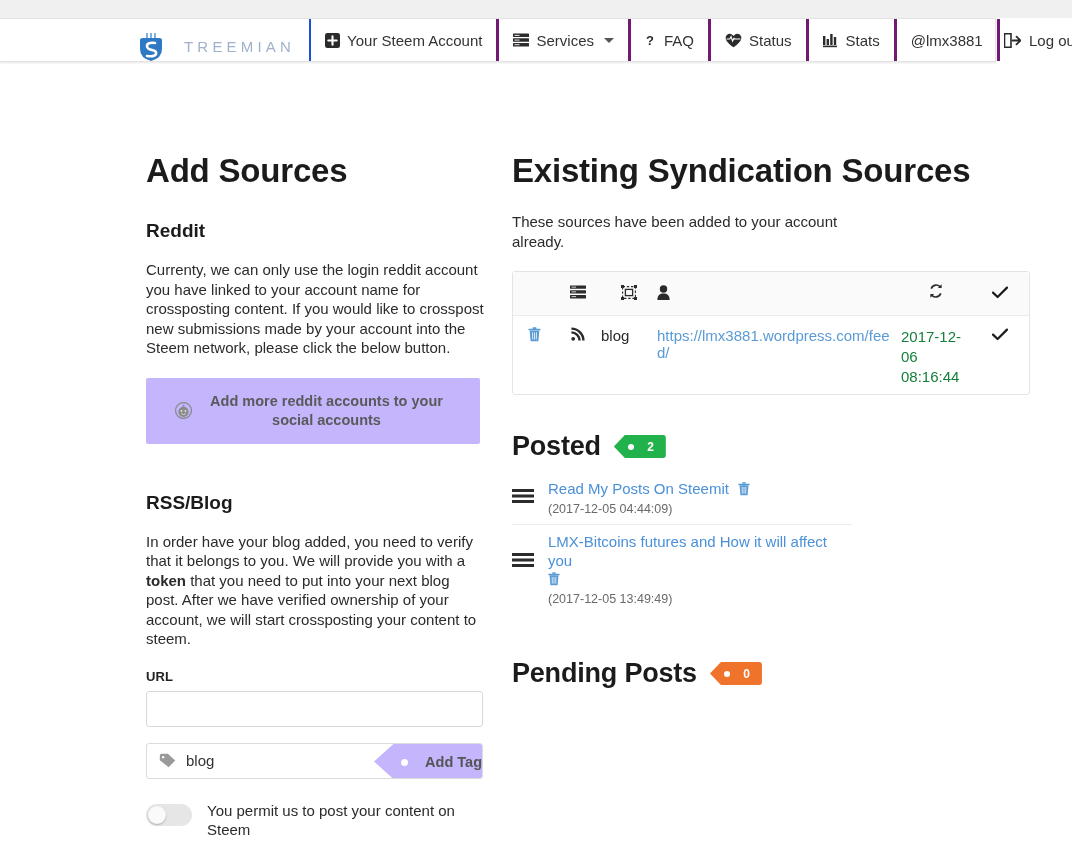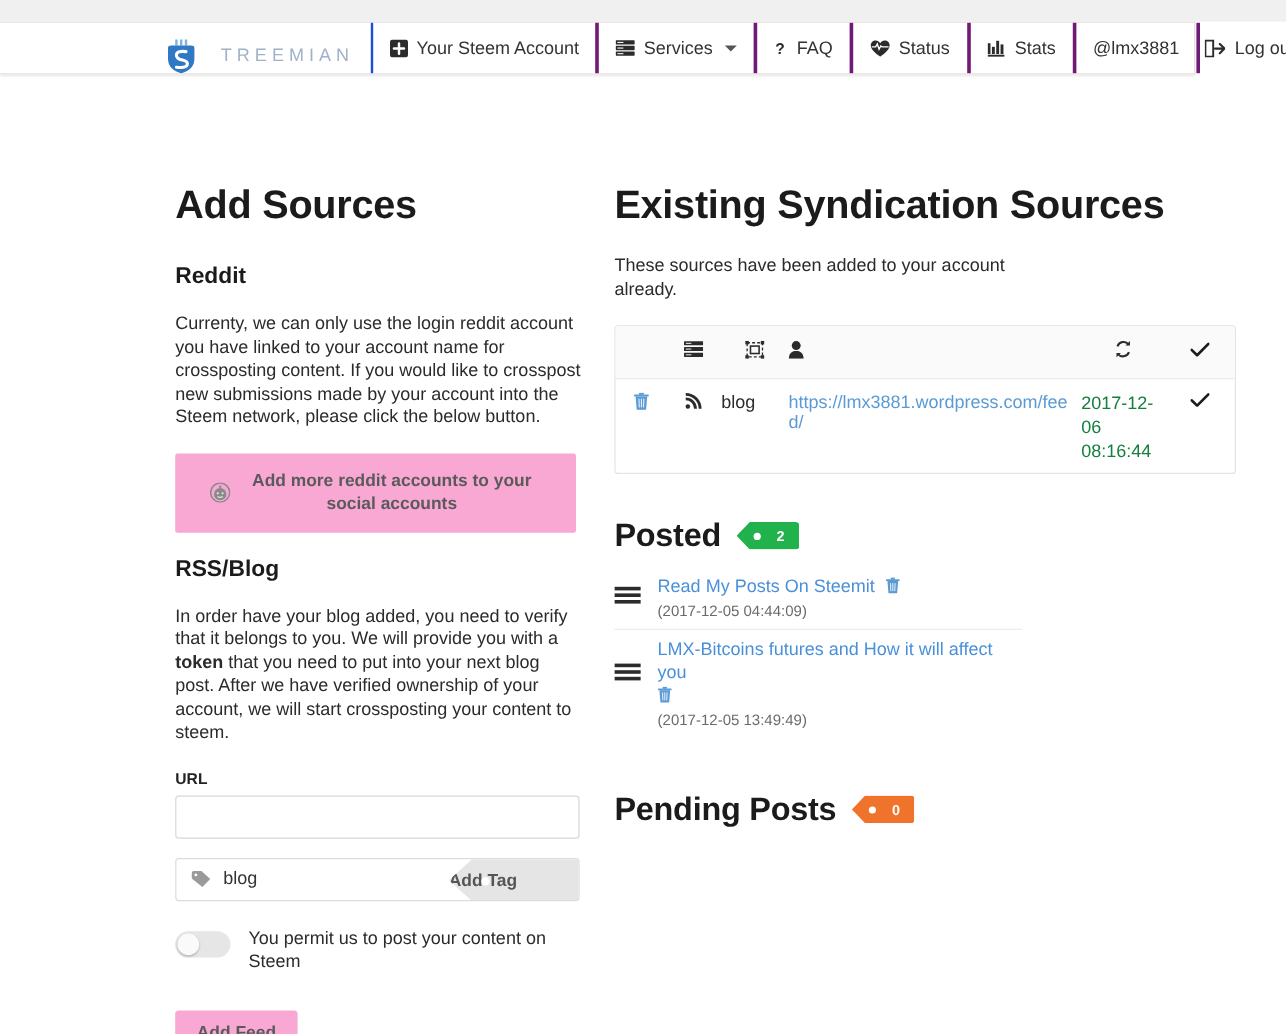--- a/index.html
+++ b/index.html
@@ -83,21 +83,21 @@
     font-size: 19px; font-weight: bold; margin: 0 0 18px 0; color: #1b1b1b;
   }
   p.body {
     font-size: 15px; line-height: 19.5px; margin: 0 0 20px 0;
     color: #2b2b2b;
   }
   p.body b { font-weight: bold; }
 
   
   .btn-grey {
-    background: #f9a8d4; color: #5a5a5a; border: none;
+    background: #c4b5fd; color: #5a5a5a; border: none;
     font-weight: bold; cursor: pointer;
     font-family: "Liberation Sans", sans-serif;
   }
   .reddit-btn {
     width: 334px; padding: 14px 10px;
     font-size: 14.5px; line-height: 19px; text-align: center;
     display: flex; align-items: center; justify-content: center; gap: 10px;
     border-radius: 2px;
   }
   .reddit-btn .label { max-width: 250px; }
@@ -124,22 +124,22 @@
     border: 1px solid #dcdcdc; border-radius: 3px;
     background: #fff;
     display: flex; align-items: center;
     overflow: hidden;
   }
   .tag-icon { margin: 0 10px 0 12px; }
   .tag-value { font-size: 15px; color: #333; }
   .add-tag-btn {
     position: absolute; right: 0; top: 0;
     height: 36px; width: 108px;
-    background: #e5e5e5;
-    display: flex; align-items: center; 
+    background: #c4b5fd;
+    display: flex; align-items: center; justify-content: flex-end;
     padding-right: 0;
     font-size: 14.5px; font-weight: bold; color: #555;
     cursor: pointer;
     clip-path: polygon(20px 0, 100% 0, 100% 100%, 20px 100%, 0 50%);
   }
   .add-tag-btn .hole {
     position: absolute; left: 27px; top: 15px;
     width: 7px; height: 7px; border-radius: 50%;
     background: #fff;
   }
@@ -325,21 +325,21 @@
           <circle cx="9" cy="10.4" r="5.4" fill="#8a8a8a"></circle>
           <circle cx="6.9" cy="9.6" r="1" fill="#e2e2e2"></circle>
           <circle cx="11.1" cy="9.6" r="1" fill="#e2e2e2"></circle>
           <path d="M6.6 12.4 Q9 14 11.4 12.4" stroke="#e2e2e2" stroke-width="0.9" fill="none"></path>
           <circle cx="9" cy="3.9" r="1.1" fill="#8a8a8a"></circle>
         </svg>
       </span>
       <span class="label">Add more reddit accounts to your social accounts</span>
     </button>
 
-    <h2 class="sec-h" style="margin-top:20px;">RSS/Blog</h2>
+    <h2 class="sec-h" style="margin-top:48px;">RSS/Blog</h2>
 
     <p class="body"><span>In order have your blog added, you need to verify that it belongs to you. We will provide you with a </span><b>token</b><span> that you need to put into your next blog post. After we have verified ownership of your account, we will start crossposting your content to steem.</span></p>
 
     <div class="field-label">URL</div>
     <input class="url-input" type="text" placeholder="" style="">
 
     <div class="tag-row">
       <span class="ico tag-icon">
         <svg width="17" height="15" viewBox="0 0 18 16">
           <path d="M0.8 2.6 A1.8 1.8 0 0 1 2.6 0.8 L9.4 0.8 L17.2 8.0 L10.2 15.2 L0.8 7.6 Z" fill="#9a9a9a"></path>

